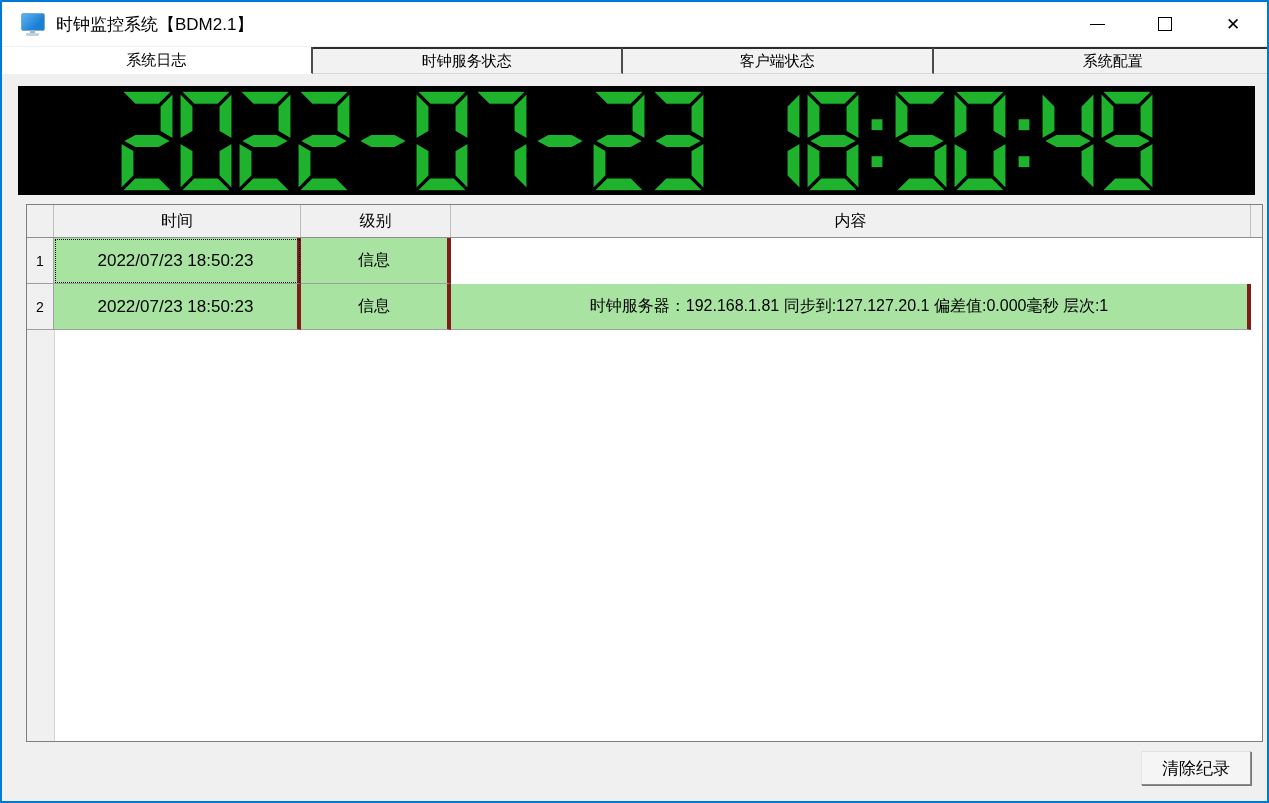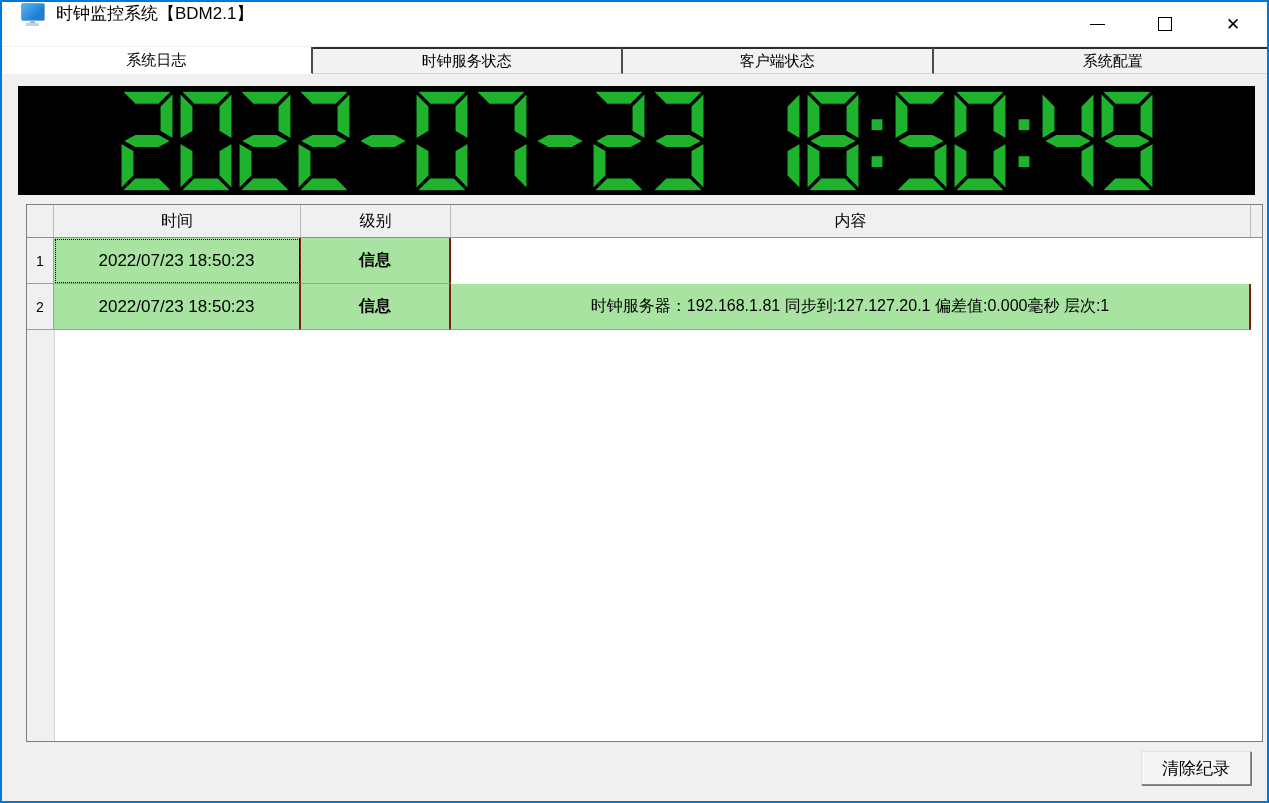--- a/index.html
+++ b/index.html
@@ -3,21 +3,21 @@
 <meta charset="utf-8">
 <style>
   html,body{margin:0;padding:0;background:#c8c8c8;}
   .window{
     position:relative;width:1269px;height:803px;box-sizing:border-box;
     background:#f0f0f0;border:2px solid #0078d7;overflow:hidden;
     font-family:"Liberation Sans",sans-serif;color:#000;
   }
   
   .titlebar{position:absolute;top:0;left:0;right:0;height:44px;background:#ffffff;
-    display:flex;align-items:flex-start;padding-left:18px;box-sizing:border-box;}
+    display:flex;align-items:center;padding-left:18px;box-sizing:border-box;}
   .app-icon{width:26px;height:24px;position:relative;flex:0 0 auto;}
   .app-icon .screen{position:absolute;left:1px;top:1px;width:22px;height:16px;
     background:linear-gradient(135deg,#5db2f0 0%,#1b7fd4 70%);border:1px solid #7aa7cc;border-radius:2px;}
   .app-icon .neck{position:absolute;left:10px;top:18px;width:5px;height:3px;background:#9db8cc;}
   .app-icon .base{position:absolute;left:6px;top:21px;width:13px;height:3px;background:#bfd4e3;border-radius:1px;}
   .title-text{font-size:17px;margin-left:10px;white-space:nowrap;}
   .controls{margin-left:auto;display:flex;height:100%;}
   .ctrl{width:68px;height:100%;display:flex;align-items:center;justify-content:center;}
   .glyph-min{width:15px;height:0;border-top:1px solid #000;}
   .glyph-max{width:14px;height:14px;border:1px solid #000;box-sizing:border-box;}
@@ -44,24 +44,24 @@
   .th{display:flex;align-items:center;justify-content:center;border-right:1px solid #bdbdbd;
     box-sizing:border-box;height:100%;}
   .th.stub{width:27px;}
   .th.col-time{width:247px;}
   .th.col-level{width:150px;}
   .th.col-content{width:800px;}
   .th.filler{flex:1;border-right:none;}
   .tbody{position:relative;z-index:1;}
   .row{display:flex;height:46px;font-size:16px;}
   .cell{display:flex;align-items:center;justify-content:center;box-sizing:border-box;
-    border-right:2px solid #7f1d1d;border-bottom:1px solid #9f9f9f;height:100%;}
+    border-right:4px solid #7f1d1d;border-bottom:1px solid #9f9f9f;height:100%;}
   .cell.num{width:27px;background:#f0f0f0;font-size:14px;border-right:1px solid #9f9f9f;}
   .cell.time{width:247px;font-size:17px;}
-  .cell.level{width:150px;font-weight:bold;}
+  .cell.level{width:150px;}
   .cell.content{width:800px;}
   .cell.focused{outline:1px dotted #000;outline-offset:-2px;}
   
   .clear-btn{position:absolute;right:16px;bottom:16px;width:110px;height:34px;
     background:#f5f5f5;font-size:17px;font-family:Liberation Mono, monospace;
     border:1px solid #8a8a8a;border-top-color:#e3e3e3;border-left-color:#e3e3e3;
     box-shadow:1px 1px 0 #777;cursor:default;}
 </style>
 </head>
 <body>

